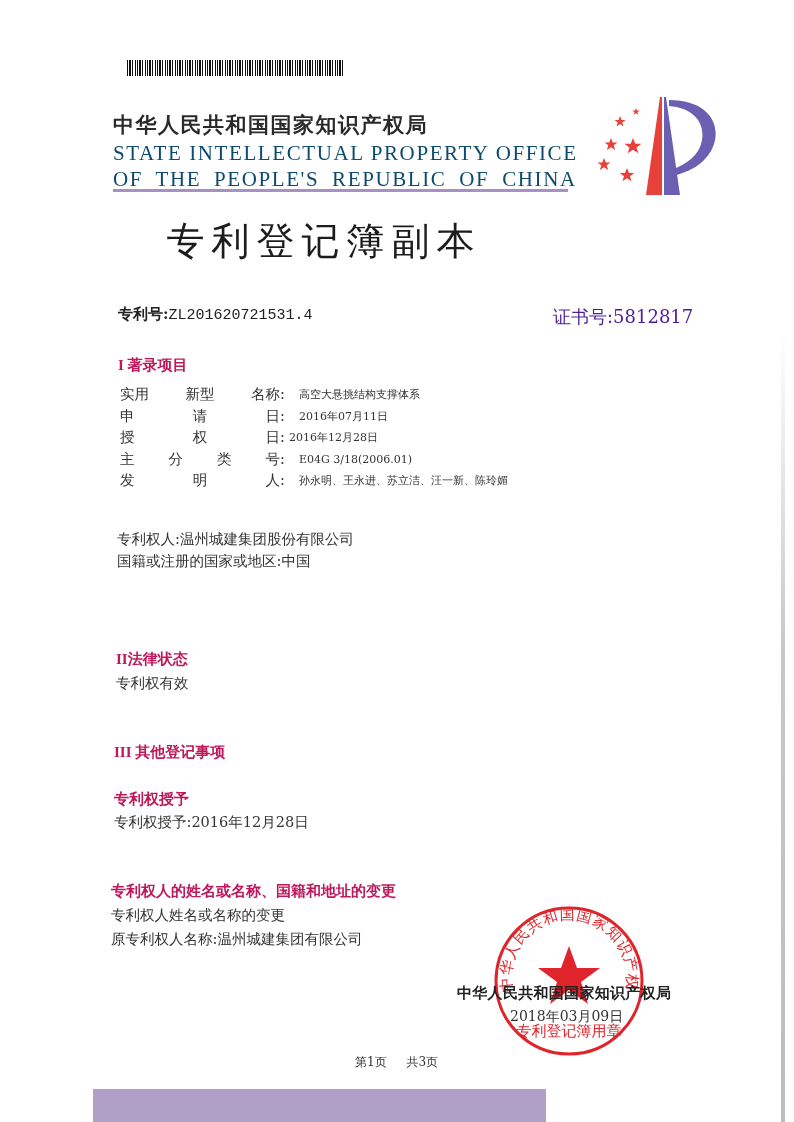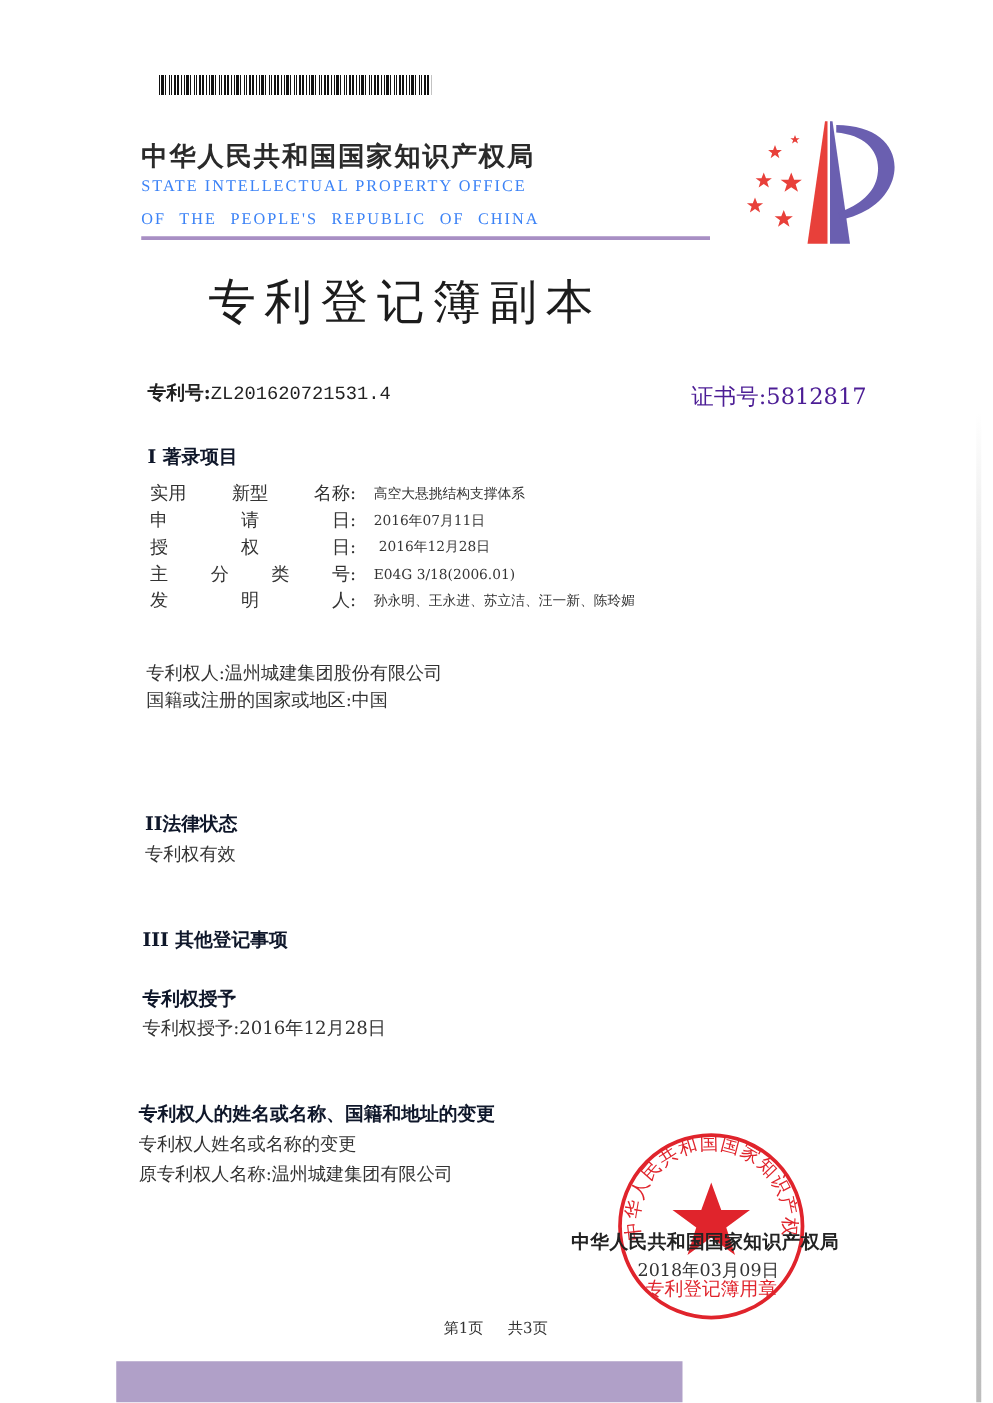--- a/index.html
+++ b/index.html
@@ -13,40 +13,40 @@
     left: 127px; top: 60px; width: 218px; height: 16px;
     background: repeating-linear-gradient(90deg,
       #111 0px, #111 1px, #fff 1px, #fff 2px, #111 2px, #111 4px, #fff 4px, #fff 5px,
       #111 5px, #111 6px, #fff 6px, #fff 8px, #111 8px, #111 9px, #fff 9px, #fff 10px);
   }
   .org-cn {
     left: 113px; top: 111px; font-size: 21px; font-weight: bold; letter-spacing: 1.5px;
     color: #2a2a2a; font-family: "DejaVu Serif", serif; white-space: nowrap;
   }
   .org-en1, .org-en2 {
-    left: 113px; font-size: 13px; letter-spacing: 1.6px; color: #3b82f6;
+    left: 113px; font-size: 21px; letter-spacing: 1.6px; color: #0c4a6e;
     font-family: "Liberation Serif", serif; white-space: nowrap;
   }
   .org-en1 { top: 141px; }
   .org-en2 { top: 167px; word-spacing: 6px; }
   .header-rule {
     left: 113px; top: 189px; width: 455px; height: 3px; background: #a88fc4;
   }
   .logo { left: 596px; top: 92px; width: 120px; height: 105px; }
 
   .doc-title {
     left: 0; width: 648px; top: 216px; text-align: center;
     font-size: 38px; letter-spacing: 7px; color: #1c1c1c;
     font-family: "DejaVu Sans", sans-serif; font-weight: normal;
   }
   .patent-no { left: 118px; top: 305px; font-size: 15px; color: #222; font-weight: bold; white-space: nowrap; }
   .patent-no .val { font-weight: normal; font-family: "Liberation Mono", monospace; }
   .cert-no { left: 553px; top: 305px; font-size: 18px; color: #4c1d95; font-weight: normal; white-space: nowrap; }
 
-  .sec-head { font-size: 15px; font-weight: bold; color: #0f172a; white-space: nowrap; }
+  .sec-head { font-size: 15px; font-weight: bold; color: #be185d; white-space: nowrap; font-family: Liberation Serif, serif; }
   .body-text { font-size: 14.5px; color: #333; white-space: nowrap; }
 
   .biblio { left: 120px; top: 384px; }
   .biblio-row { display: flex; height: 21.5px; align-items: center; }
   .biblio-label { width: 165px; font-size: 14.5px; color: #333; display: flex; justify-content: space-between; padding-right: 0; }
   .biblio-label span { display: inline-block; }
   .biblio-value { font-size: 11px; color: #333; white-space: nowrap; margin-left: 0px; }
 
   .owner-block { left: 117px; top: 528px; }
   .owner-block div { height: 22px; line-height: 22px; }
@@ -113,21 +113,21 @@
       <span>日:</span>
     </div>
     <div class="biblio-value" style="margin-left:14px">2016年07月11日</div>
   </div>
   <div class="biblio-row">
     <div class="biblio-label">
       <span>授</span>
       <span>权</span>
       <span>日:</span>
     </div>
-    <div class="biblio-value" style="margin-left:18px">2016年12月28日</div>
+    <div class="biblio-value" style="margin-left:4px">2016年12月28日</div>
   </div>
   <div class="biblio-row">
     <div class="biblio-label">
       <span>主</span>
       <span>分</span>
       <span>类</span>
       <span>号:</span>
     </div>
     <div class="biblio-value" style="margin-left:14px">E04G 3/18(2006.01)</div>
   </div>

